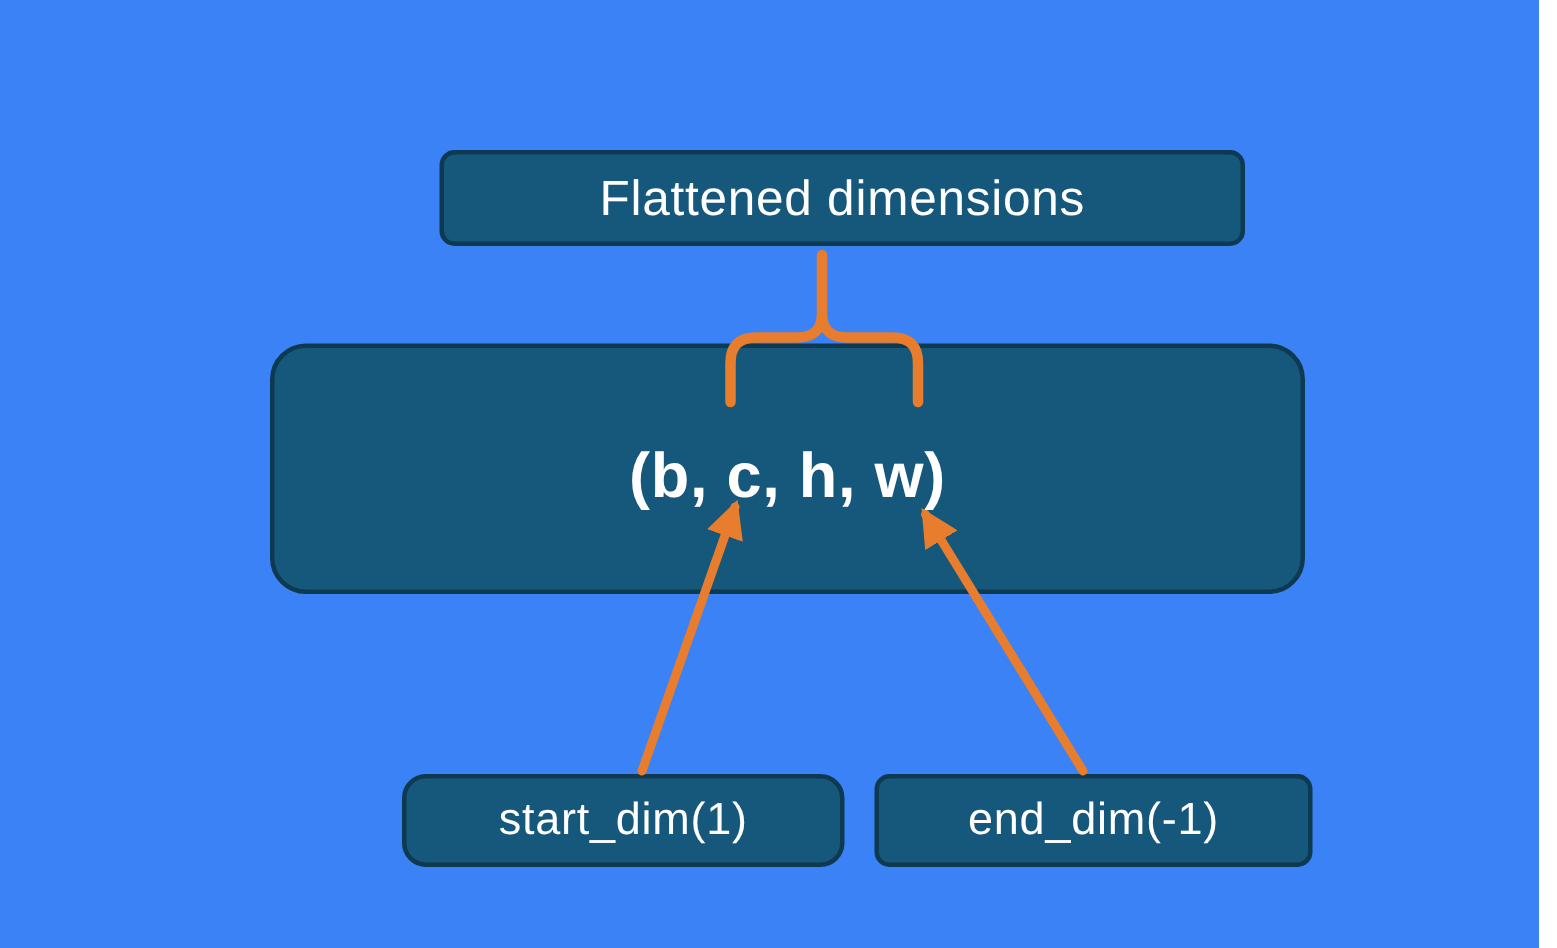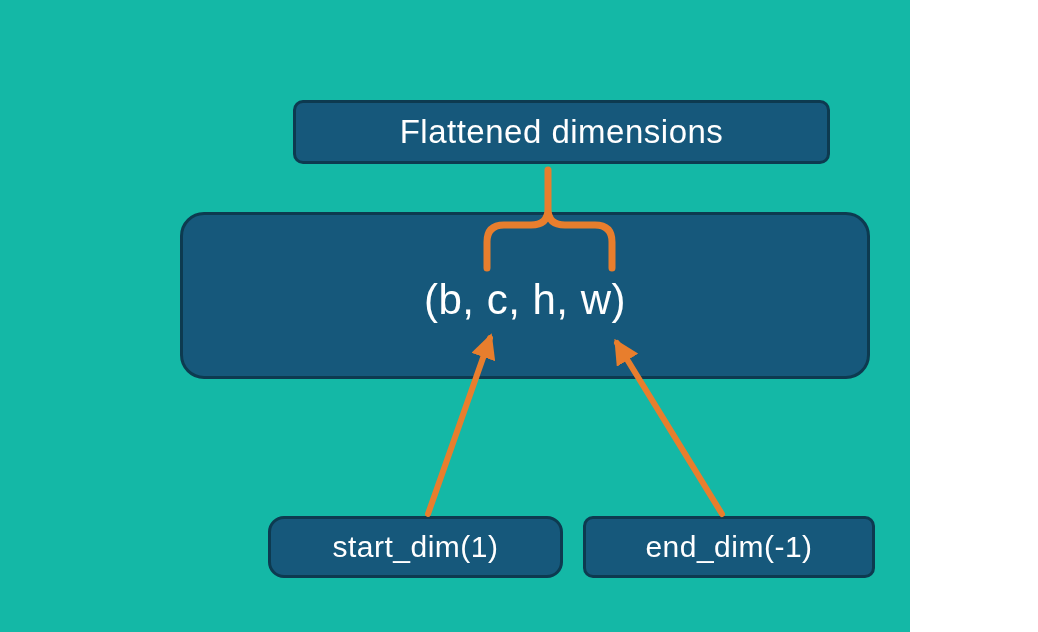--- a/index.html
+++ b/index.html
@@ -5,23 +5,23 @@
   html, body {
     margin: 0;
     padding: 0;
     background: #ffffff;
   }
   body {
     font-family: "Liberation Sans", sans-serif;
   }
   .canvas {
     position: relative;
-    width: 910px;
+    width: 1026px;
     height: 632px;
-    background: #14b8a6;
+    background: #3b82f6;
     overflow: hidden;
   }
   .box {
     position: absolute;
     background: var(--box-fill, #16587B);
     border: 3px solid var(--box-border, #0D3A50);
     display: flex;
     align-items: center;
     justify-content: center;
     color: var(--text, #ffffff);
@@ -31,25 +31,26 @@
   .title-box {
     left: 293px;
     top: 100px;
     width: 537px;
     height: 64px;
     font-size: 33px;
     border-radius: 10px;
   }
   .main-box {
     left: 180px;
-    top: 212px;
+    top: 229px;
     width: 690px;
     height: 167px;
     font-size: 42px;
     border-radius: 24px;
+    font-weight: bold;
   }
   .main-box span {
     position: relative;
     top: 4px;
   }
   .start-box {
     left: 268px;
     top: 516px;
     width: 295px;
     height: 62px;

